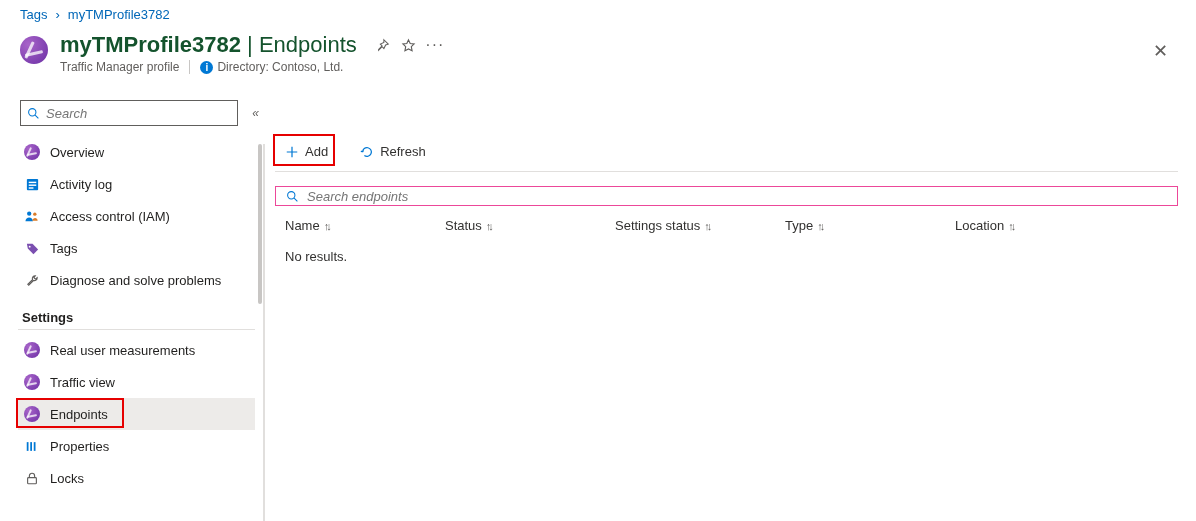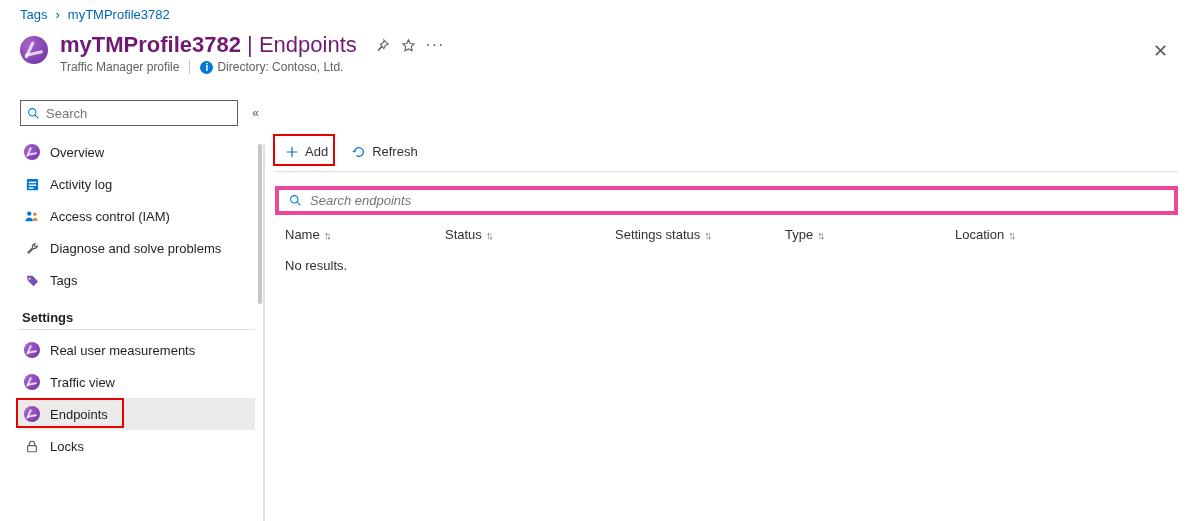--- a/index.html
+++ b/index.html
@@ -46,21 +46,21 @@
   }
   .header-texts { flex: 0 0 auto; }
   .title-line {
     display: flex;
     align-items: center;
     gap: 12px;
   }
   .title {
     font-size: 22px;
     font-weight: 600;
-    color: #701a75;
+    color: #14532d;
     white-space: nowrap;
   }
   .title .light { font-weight: 400; }
   .title-actions {
     display: flex;
     gap: 10px;
     align-items: center;
     color: #605e5c;
     margin-left: 6px;
   }
@@ -84,20 +84,21 @@
     position: absolute;
     right: 28px;
     top: 14px;
     font-size: 18px;
     color: #605e5c;
     cursor: pointer;
   }
   .search-row {
     display:flex; align-items:center; gap:10px;
     margin: 26px 2px 10px 2px;
+    font-style: italic;
   }
   .search-box {
     flex:1; border:1px solid #605e5c; height:26px;
     display:flex; align-items:center; padding:0 6px;
     font-size:13px; color:#605e5c;
   }
   .search-box .mag { margin-right:6px; color:#0078d4; }
   .search-box input { border:none; outline:none; flex:1; font:inherit; background:transparent; }
   .collapse-caret { color:#605e5c; cursor:pointer; font-size:12px; padding:4px;}
   .nav-scroll {
@@ -149,38 +150,38 @@
 
   .main {
     flex:1;
     padding: 0 18px 0 10px;
     display:flex; flex-direction:column;
   }
   .toolbar {
     display:flex; align-items:center;
     height:40px;
     border-bottom:1px solid #e1dfdd;
-    gap:4px;
+    gap:12px;
     margin-top: 58px;
     position:relative;
   }
   .toolbar-btn {
     display:flex; align-items:center; gap:6px;
     padding:4px 10px; cursor:pointer; font-size:13px;
     color:#323130;
   }
   .toolbar-btn .tico { color:#0078d4; font-size:15px; display:inline-flex; }
   .highlight-add {
     position:absolute; border:2px solid #e60000;
     left:-2px; top:2px; width:62px; height:32px;
     pointer-events:none;
   }
   .endpoints-search {
-    border:4px solid #ec4899;
-    height:29px; margin-top:14px;
+    border:1px solid #ec4899;
+    height:20px; margin-top:14px;
     display:flex; align-items:center; padding:0 10px;
     color:#605e5c; font-size:13px;
   }
   .endpoints-search .mag { color:#0078d4; margin-right:8px;}
   .endpoints-search input { border:none; outline:none; flex:1; font:inherit; font-style:italic; background:transparent;}
   .grid-header {
     display:flex; margin-top:12px;
     font-size:13px; color:#323130;
   }
   .col { display:flex; align-items:center; gap:4px; }
@@ -276,33 +277,33 @@
             <path d="M1 13c0-2.5 2-4 4-4s4 1.5 4 4" fill="#0078d4"></path>
             <circle cx="11" cy="5.5" r="1.8" fill="#d97b29"></circle>
             <path d="M8.5 12.5c0-2 1.5-3 2.8-3s2.7 1 2.7 3" fill="#d97b29"></path>
           </svg>
       </span>
       <span class="nav-label">Access control (IAM)</span>
     </div>
     <div class="nav-item">
       <span class="nav-icon">
         <svg width="15" height="15" viewBox="0 0 16 16">
-            <path d="M13 5a3 3 0 0 1-4 3L4 13l-1-1 5-5a3 3 0 0 1 3-4l-1.5 2 1.5 1.5 2-1.5z" fill="none" stroke="#605e5c" stroke-width="1.2"></path>
-          </svg>
-      </span>
-      <span class="nav-label">Diagnose and solve problems</span>
-    </div>
-    <div class="nav-item">
-      <span class="nav-icon">
-        <svg width="15" height="15" viewBox="0 0 16 16">
             <path d="M2 3l6 0 6 6-5 5-6-6z" fill="#7b4fb0"></path>
             <circle cx="5" cy="6" r="1" fill="#fff"></circle>
           </svg>
       </span>
       <span class="nav-label">Tags</span>
+    </div>
+    <div class="nav-item">
+      <span class="nav-icon">
+        <svg width="15" height="15" viewBox="0 0 16 16">
+            <path d="M13 5a3 3 0 0 1-4 3L4 13l-1-1 5-5a3 3 0 0 1 3-4l-1.5 2 1.5 1.5 2-1.5z" fill="none" stroke="#605e5c" stroke-width="1.2"></path>
+          </svg>
+      </span>
+      <span class="nav-label">Diagnose and solve problems</span>
     </div>
 
     <div class="nav-section">Settings</div>
     <hr class="nav-hr">
 
     <div class="nav-item">
       <span class="nav-icon globe-icon"></span>
       <span class="nav-label">Real user measurements</span>
     </div>
     <div class="nav-item">
@@ -311,20 +312,30 @@
     </div>
 
     <div style="position:relative;">
       <div class="nav-item active">
         <span class="nav-icon globe-icon"></span>
         <span class="nav-label">Endpoints</span>
       </div>
       <div class="highlight-box-sidebar" style="left:-2px;top:0;width:108px;height:30px;"></div>
     </div>
 
+    <div class="nav-item">
+      <span class="nav-icon">
+        <svg width="14" height="15" viewBox="0 0 16 16">
+            <rect x="2" y="3" width="2" height="10" fill="#0078d4"></rect>
+            <rect x="6" y="3" width="2" height="10" fill="#0078d4"></rect>
+            <rect x="10" y="3" width="2" height="10" fill="#0078d4"></rect>
+          </svg>
+      </span>
+      <span class="nav-label">Properties</span>
+    </div>
     <div class="nav-item">
       <span class="nav-icon">
         <svg width="14" height="15" viewBox="0 0 16 16">
             <rect x="3" y="7" width="10" height="7" rx="1" fill="none" stroke="#605e5c" stroke-width="1.3"></rect>
             <path d="M5 7V5a3 3 0 0 1 6 0v2" fill="none" stroke="#605e5c" stroke-width="1.3"></path>
           </svg>
       </span>
       <span class="nav-label">Locks</span>
     </div>
 

